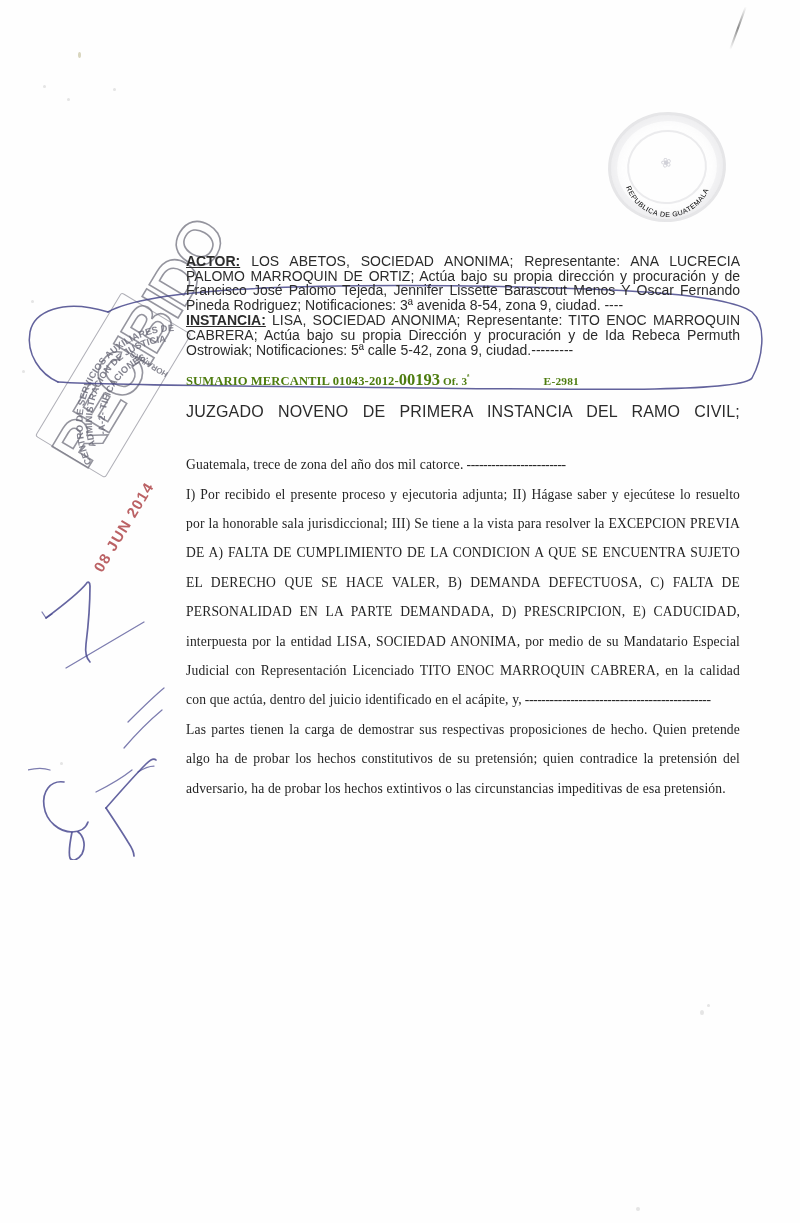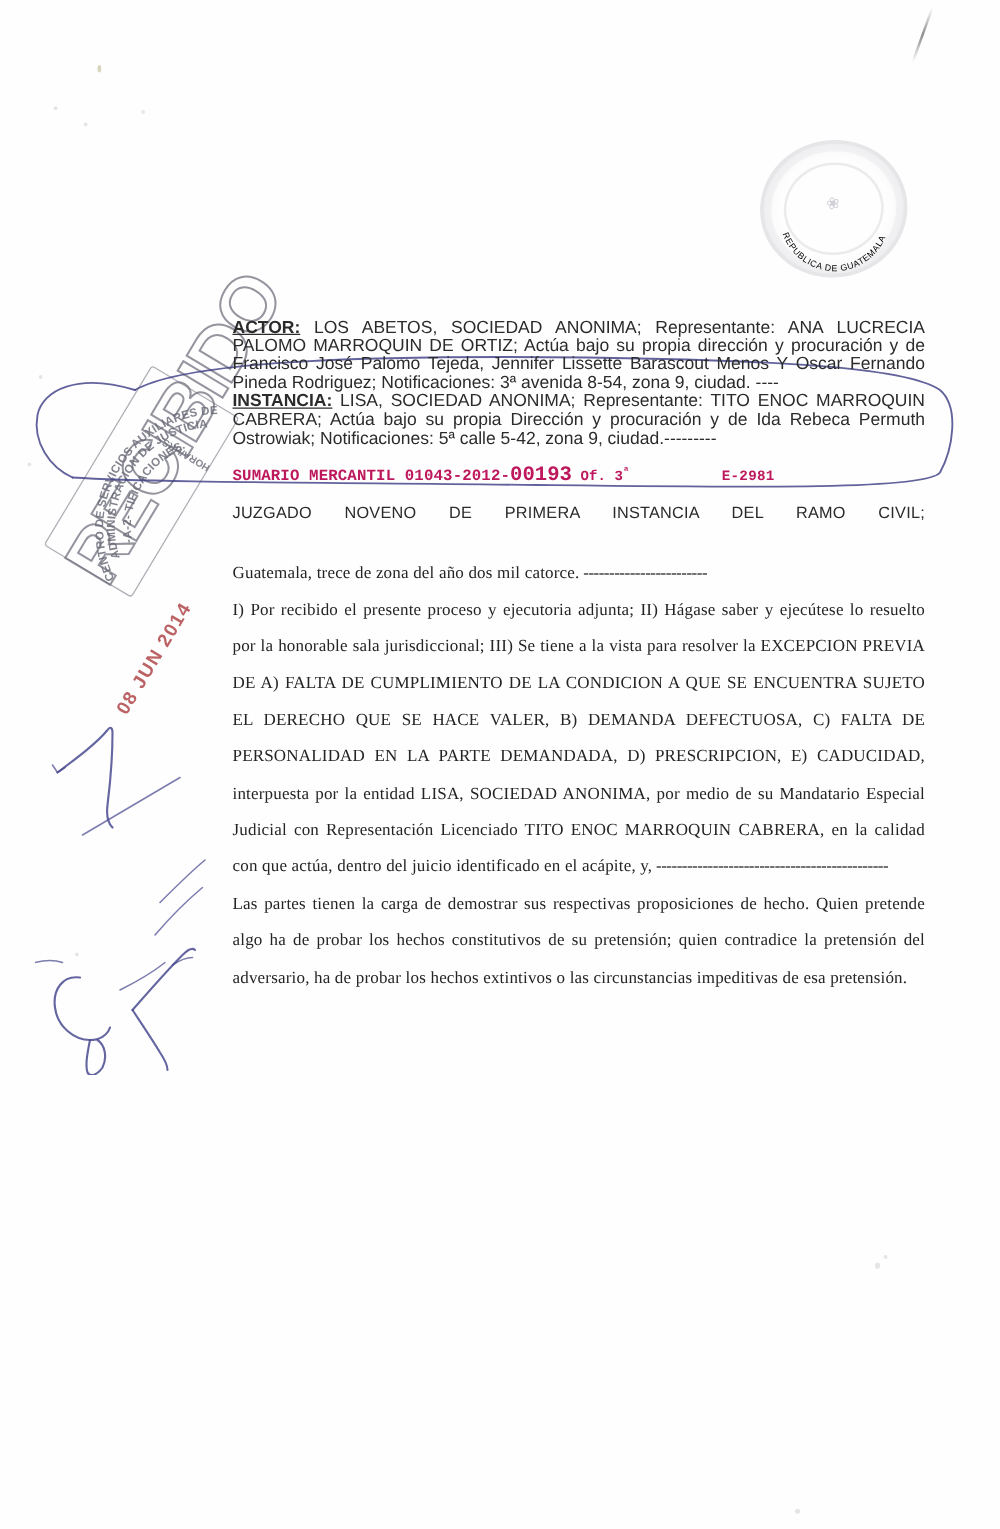--- a/index.html
+++ b/index.html
@@ -211,24 +211,24 @@
   }
   .party-block p {
     margin: 0;
   }
   .party-block .demandado {
     margin-top: 1px;
   }
 
   .case-line {
     margin-top: 13px;
-    font-family: Liberation Mono, monospace;
+    font-family: Liberation Serif, serif;
     font-size: 12.6px;
     font-weight: 700;
-    color: #be185d;
+    color: #4d7c0f;
     letter-spacing: .1px;
     white-space: nowrap;
   }
   .case-line .bignum {
     font-size: 16.5px;
     font-weight: 700;
     letter-spacing: 0;
   }
   .case-line .ofi {
     font-size: 11.2px;
@@ -242,21 +242,21 @@
     display: inline-block;
     margin-left: 74px;
     font-size: 11.4px;
     font-weight: 700;
     letter-spacing: .2px;
   }
 
   .court-line {
     margin-top: 13px;
     font-family: "Liberation Sans", sans-serif;
-    font-size: 13px;
+    font-size: 16px;
     color: #2b2b2b;
     letter-spacing: .2px;
     text-align: justify;
     text-justify: inter-word;
   }
   .court-line::after {
     content: "";
     display: inline-block;
     width: 100%;
   }

